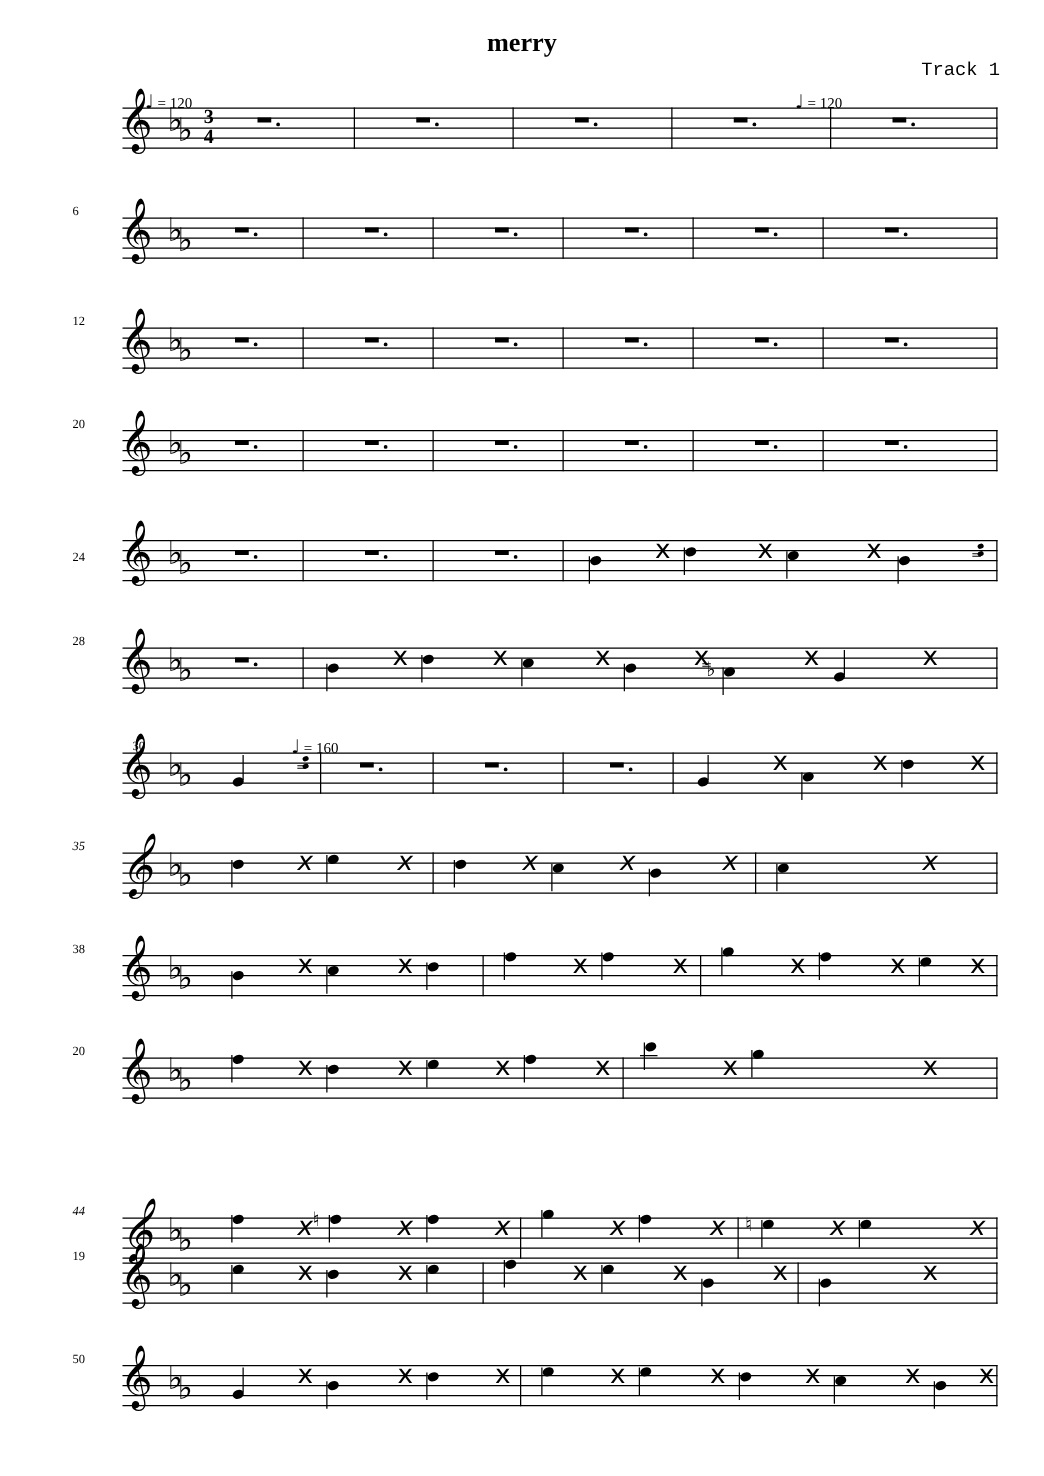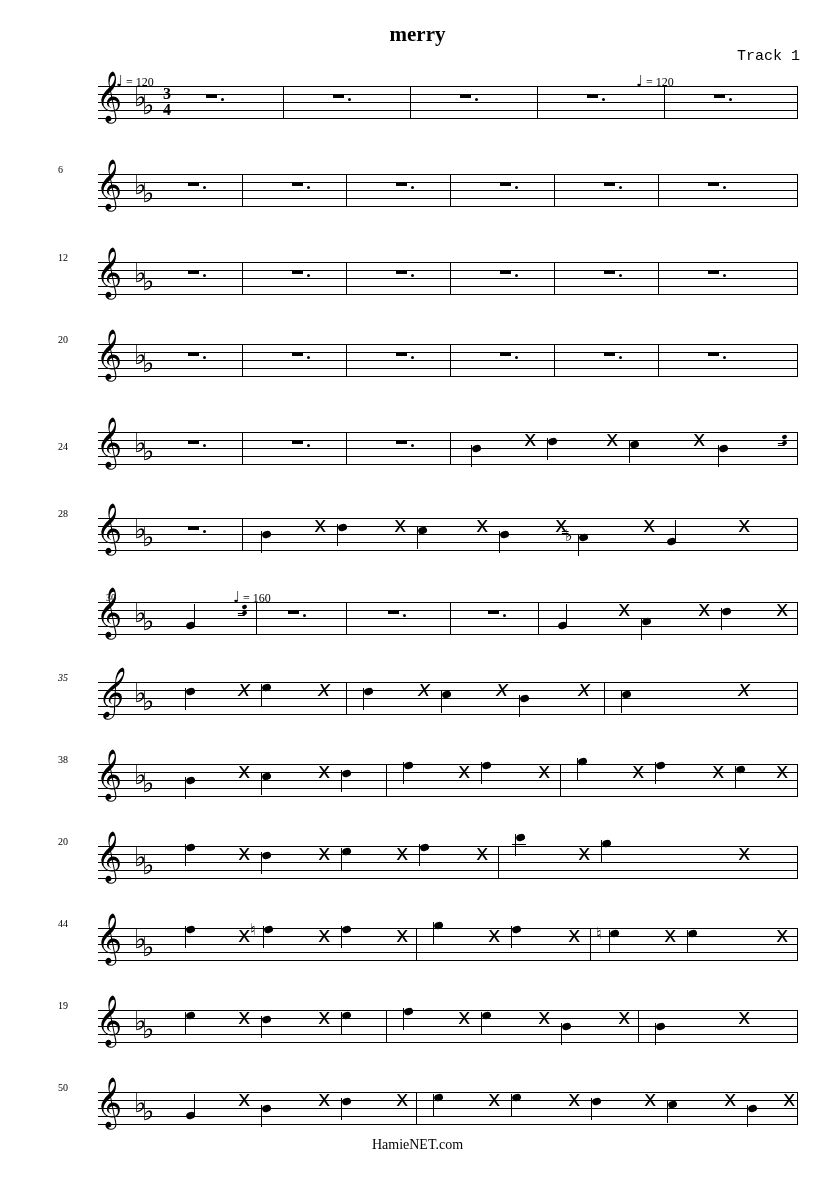--- a/index.html
+++ b/index.html
@@ -583,21 +583,21 @@
     <div class="ledger" style="left:474px; top:12px;"></div>
     <div class="note" style="left:478px; top:2px;"></div>
     <div class="stem" style="left:477px; top:2px; height:22px;"></div>
     <div class="qrest" style="left:540px; top:11px;">x</div>
     <div class="note" style="left:564px; top:8px;"></div>
     <div class="stem" style="left:563px; top:8px; height:22px;"></div>
     <div class="qrest" style="left:700px; top:11px;">x</div>
     <div class="barline" style="left:759px;"></div>
   </div>
 
-  <div class="system" style="top:914px;">
+  <div class="system" style="top:960px;font-style:italic;">
     <div class="meas-num" style="left:20px; top:4px;">44</div>
     <div class="staff">
       <div class="line l0"></div>
       <div class="line l1"></div>
       <div class="line l2"></div>
       <div class="line l3"></div>
       <div class="line l4"></div>
     </div>
     <div class="clef">𝄞</div>
     <div class="keysig" style="left:96px; top:12px;">♭</div>
@@ -708,15 +708,14 @@
     <div class="qrest" style="left:606px; top:11px;">x</div>
     <div class="note" style="left:630px; top:23px;"></div>
     <div class="stem" style="left:629px; top:23px; height:22px;"></div>
     <div class="qrest" style="left:686px; top:11px;">x</div>
     <div class="note" style="left:710px; top:27px;"></div>
     <div class="stem" style="left:709px; top:27px; height:22px;"></div>
     <div class="qrest" style="left:745px; top:11px;">x</div>
     <div class="barline" style="left:759px;"></div>
   </div>
 
-  <div class="footer">HamieNET.com</div>
 
 </div>
 
 </body></html>

